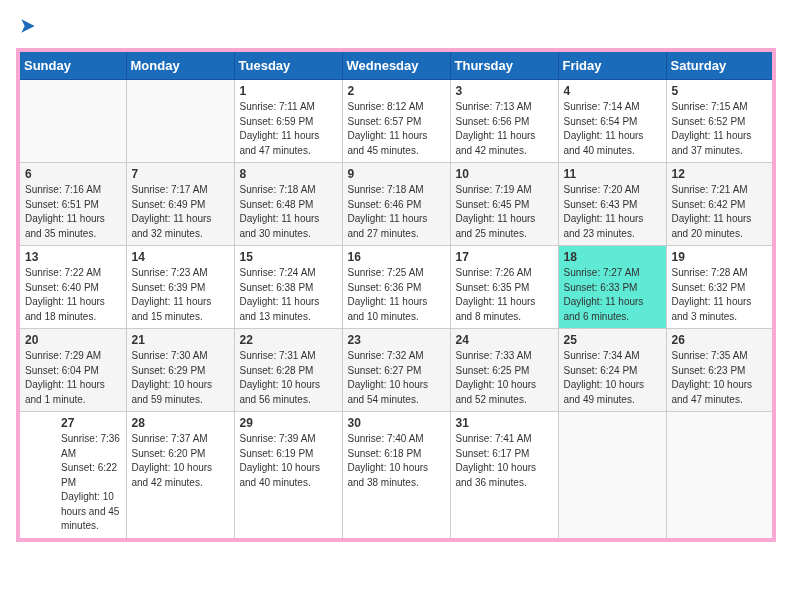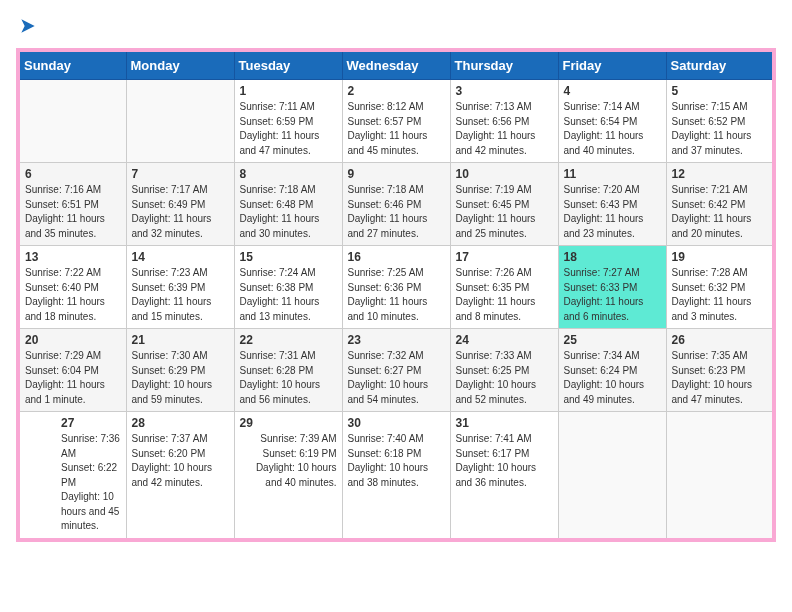--- a/index.html
+++ b/index.html
@@ -299,21 +299,21 @@
 Daylight: 10 hours and 45 minutes.</div>
         </td>
         <td style="background: rgb(255, 255, 255);">
           <span class="day-number">28</span>
           <div class="day-info" style="white-space: pre-line;">Sunrise: 7:37 AM
 Sunset: 6:20 PM
 Daylight: 10 hours and 42 minutes.</div>
         </td>
         <td style="background: rgb(255, 255, 255);">
           <span class="day-number">29</span>
-          <div class="day-info" style="white-space: pre-line; text-align: right;">Sunrise: 7:39 AM
+          <div class="day-info" style="white-space: pre-line;">Sunrise: 7:39 AM
 Sunset: 6:19 PM
 Daylight: 10 hours and 40 minutes.</div>
         </td>
         <td style="background: rgb(255, 255, 255);">
           <span class="day-number">30</span>
           <div class="day-info" style="white-space: pre-line;">Sunrise: 7:40 AM
 Sunset: 6:18 PM
 Daylight: 10 hours and 38 minutes.</div>
         </td>
         <td style="background: rgb(255, 255, 255);">

